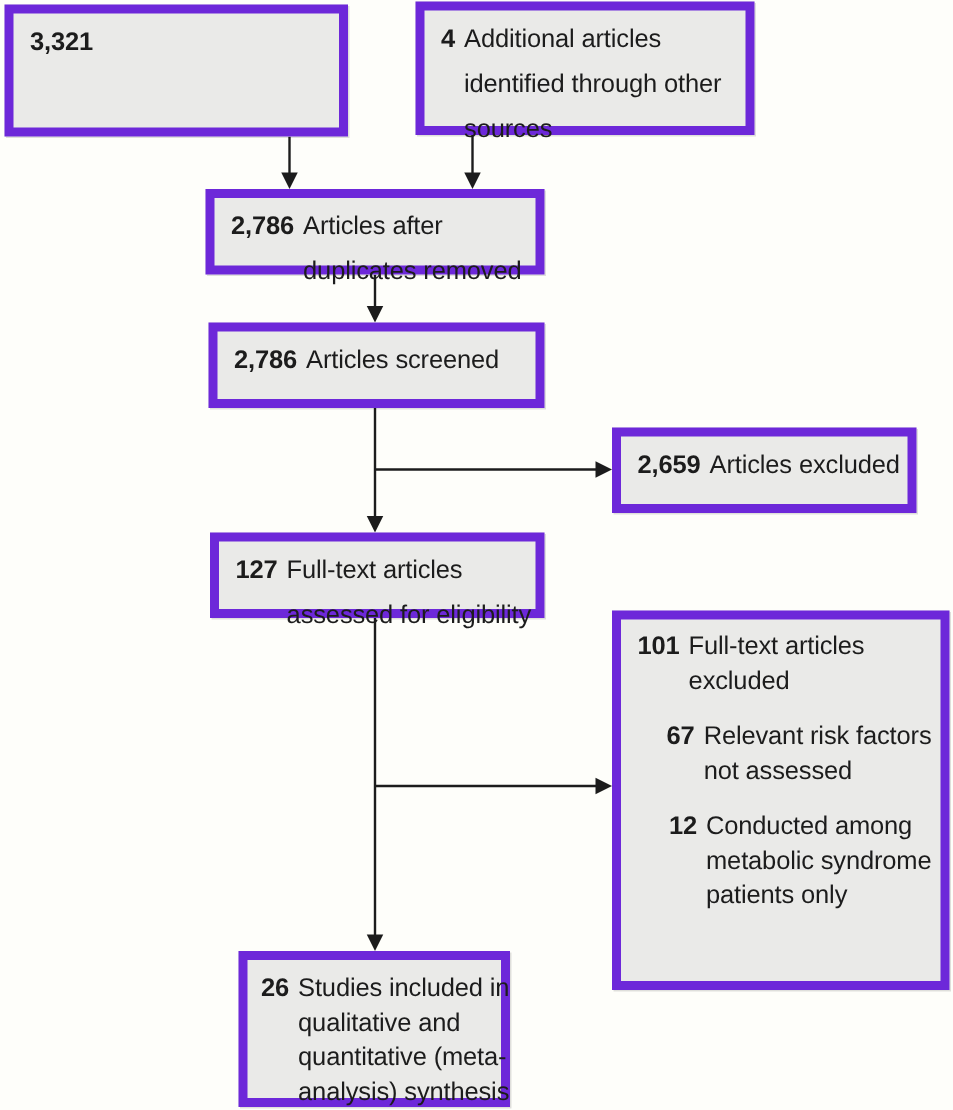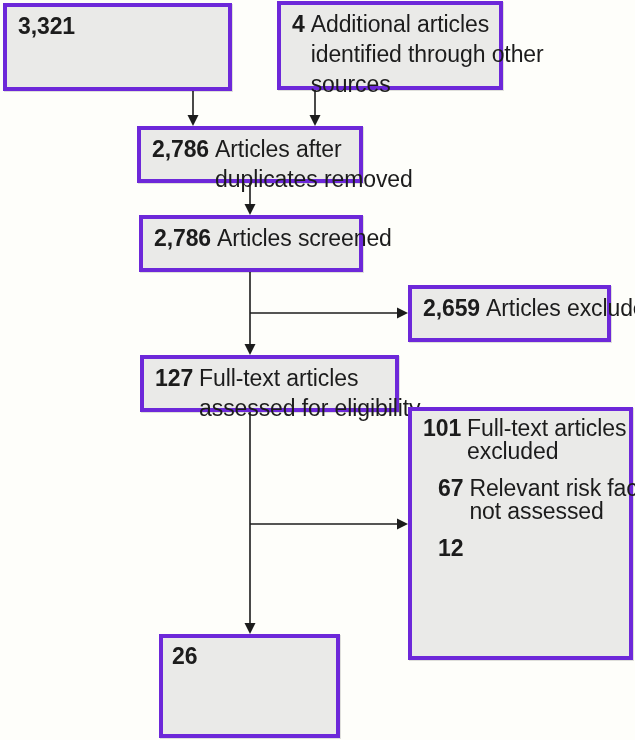--- a/index.html
+++ b/index.html
@@ -20,44 +20,45 @@
     position: absolute;
     left: 0;
     top: 0;
     width: 635px;
     height: 740px;
   }
   .box {
     position: absolute;
     box-sizing: border-box;
     background: #eaeae8;
-    border: 4px solid #6d28d9;
+    border: 6px solid #6d28d9;
     box-shadow: 1px 1px 0 rgba(0,0,0,0.12);
     padding: 4px 6px 16px 11px;
-    font-size: 23px;
+    font-size: 17px;
     letter-spacing: -0.1px;
   }
   .lh30 { line-height: 30px; }
   .lh23 { line-height: 23px; }
   .entry {
     display: flex;
     align-items: baseline;
     gap: 6px;
   }
   .num {
     font-weight: bold;
     flex: none;
     white-space: nowrap;
   }
   .txt {
     white-space: pre;
   }
   .reason {
     margin-left: 15px;
     margin-top: 14px;
+    justify-content: flex-end;
   }
 </style>
 </head>
 <body>
 
 <div class="canvas">
 
   <svg class="connectors" width="635" height="740" viewBox="0 0 635 740" xmlns="http://www.w3.org/2000/svg">
     <g stroke="#1c1c1c" stroke-width="1.6" fill="none">
       <line x1="193" y1="91" x2="193" y2="117"></line>
@@ -109,43 +110,50 @@
     </div>
   </div>
 
   <div class="box lh30" style="left:408px; top:285px; width:203px; height:57px;">
     <div class="entry">
       <span class="num">2,659</span>
       <span class="txt">Articles excluded</span>
     </div>
   </div>
 
-  <div class="box lh30" style="left:140px; top:355px; width:259px; height:57px;">
+  <div class="box lh30" style="left:140px; top:355px; width:223px; height:57px;">
     <div class="entry">
       <span class="num">127</span>
       <span class="txt">Full-text articles
 assessed for eligibility</span>
     </div>
   </div>
 
   <div class="box lh23" style="left:408px; top:407px; width:225px; height:253px; padding-top:6px;">
     <div class="entry">
       <span class="num">101</span>
       <span class="txt">Full-text articles
 excluded</span>
     </div>
     <div class="entry reason">
       <span class="num">67</span>
       <span class="txt">Relevant risk factors
 not assessed</span>
     </div>
     <div class="entry reason">
       <span class="num">12</span>
+      <span class="txt">Conducted among
+metabolic syndrome
+patients only</span>
     </div>
   </div>
 
   <div class="box lh23" style="left:159px; top:634px; width:181px; height:104px; padding-top:7px; padding-left:9px;">
     <div class="entry">
       <span class="num">26</span>
+      <span class="txt">Studies included in
+qualitative and
+quantitative (meta-
+analysis) synthesis</span>
     </div>
   </div>
 
 </div>
 
 </body></html>

